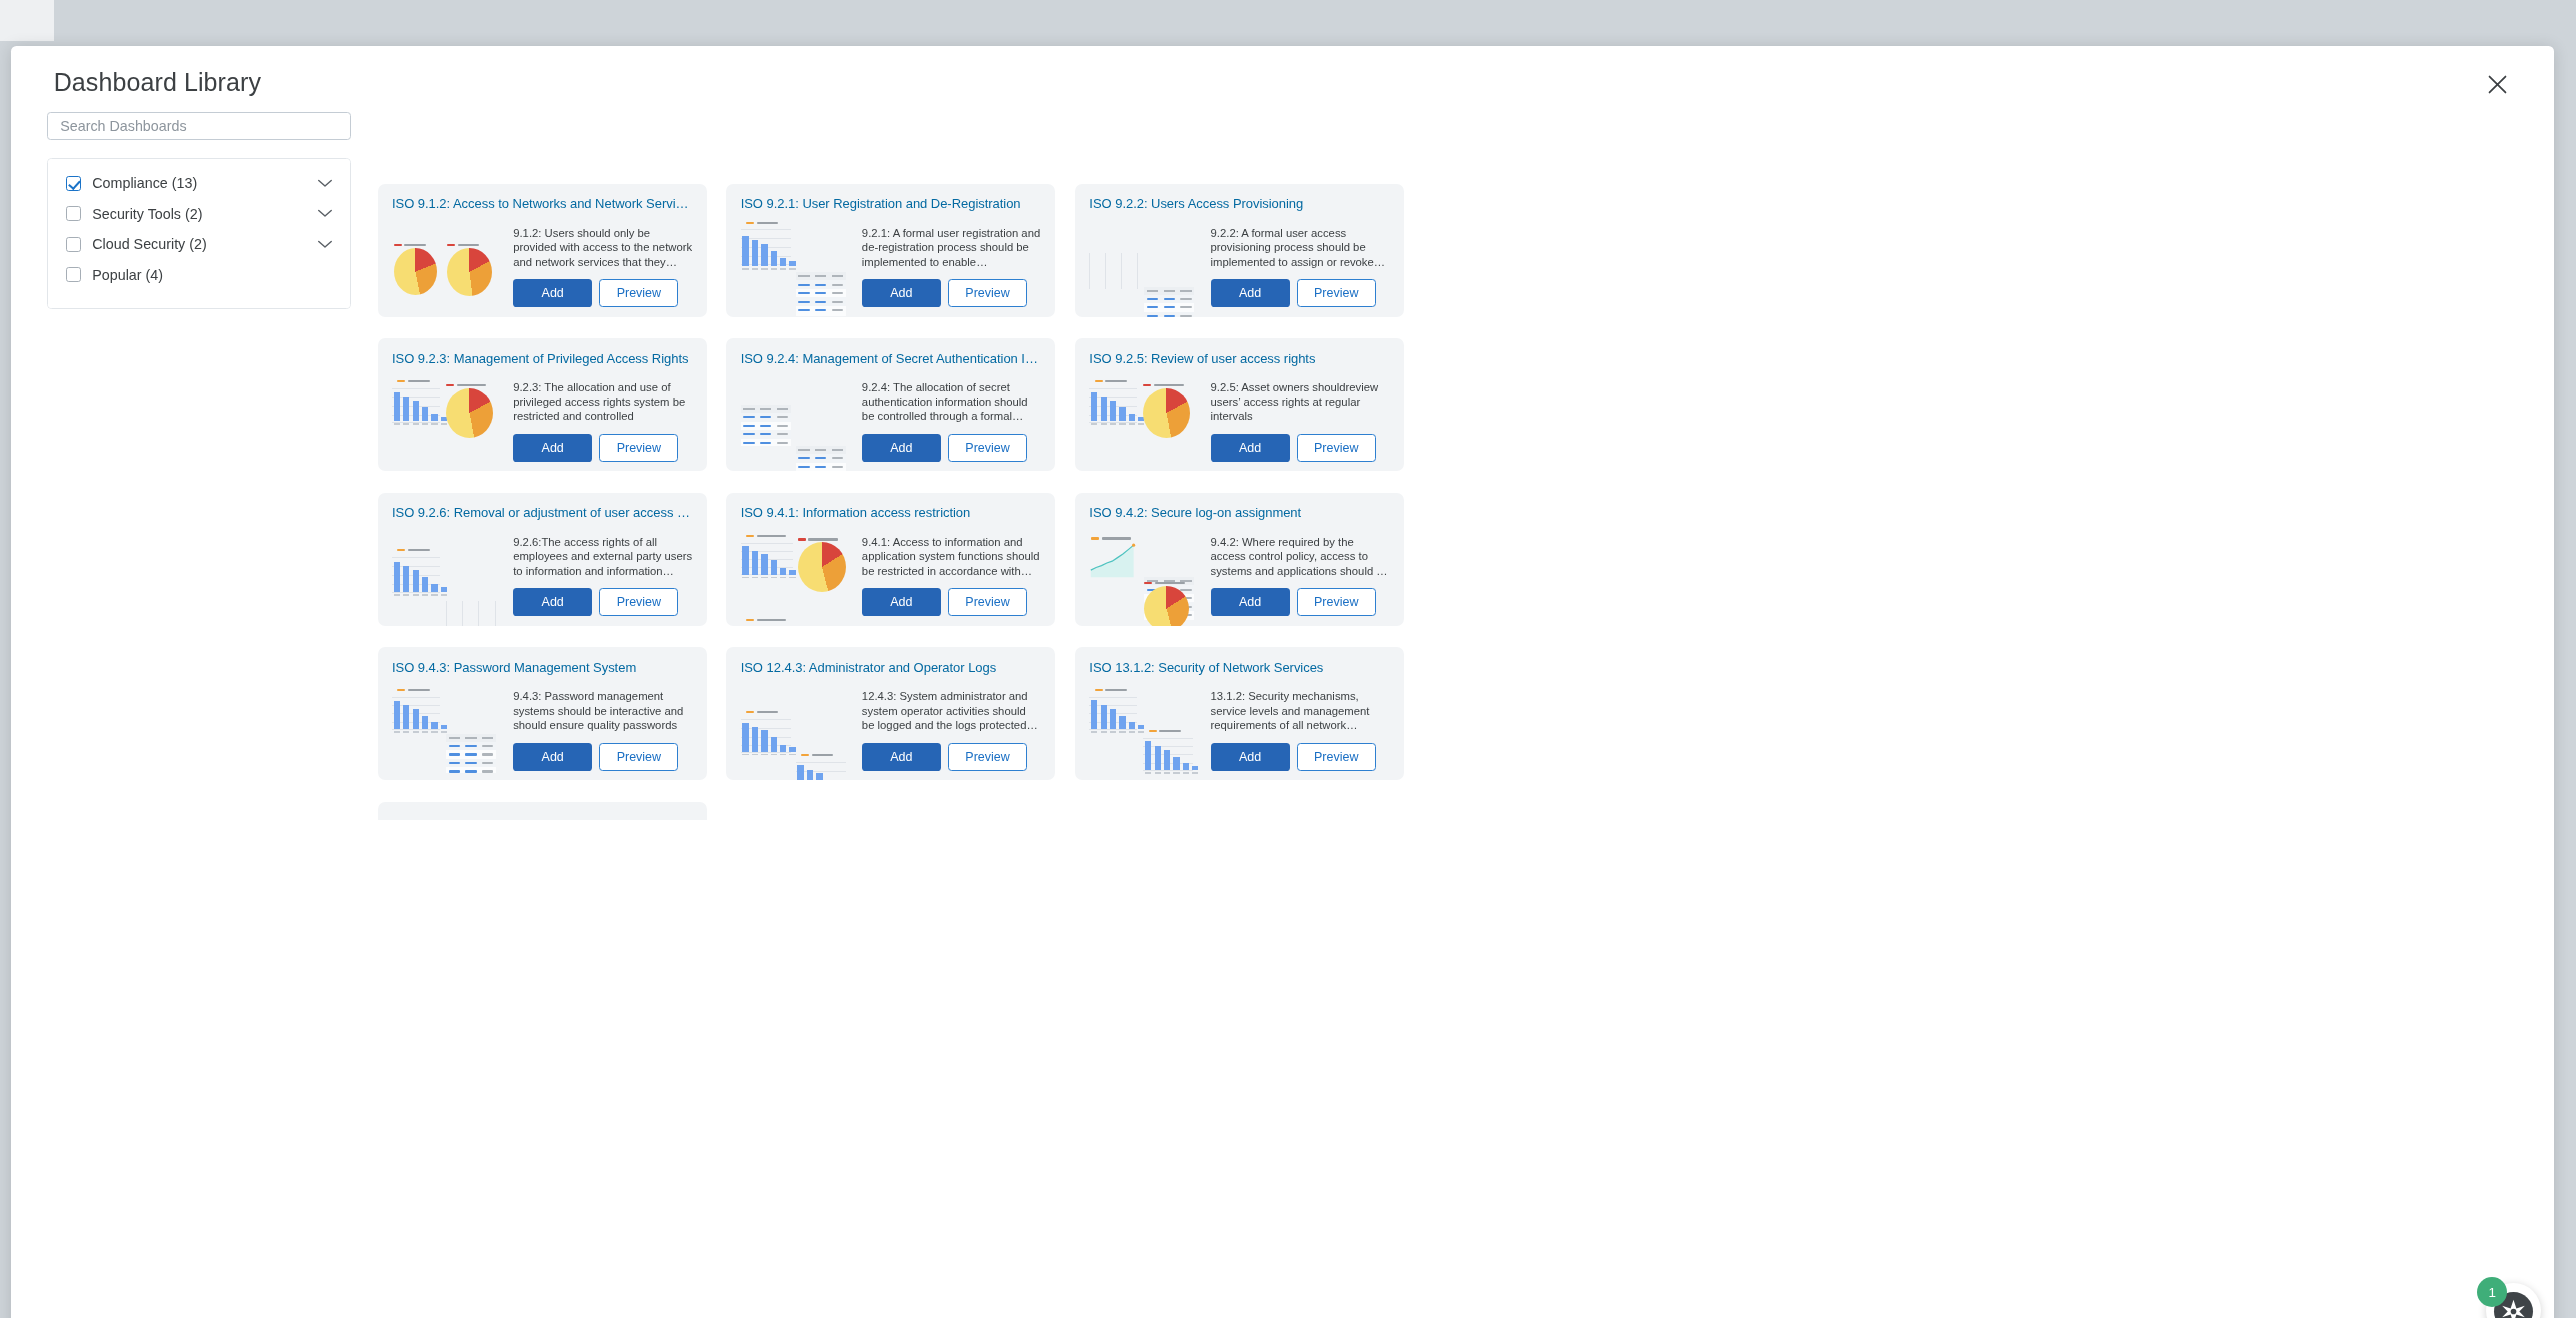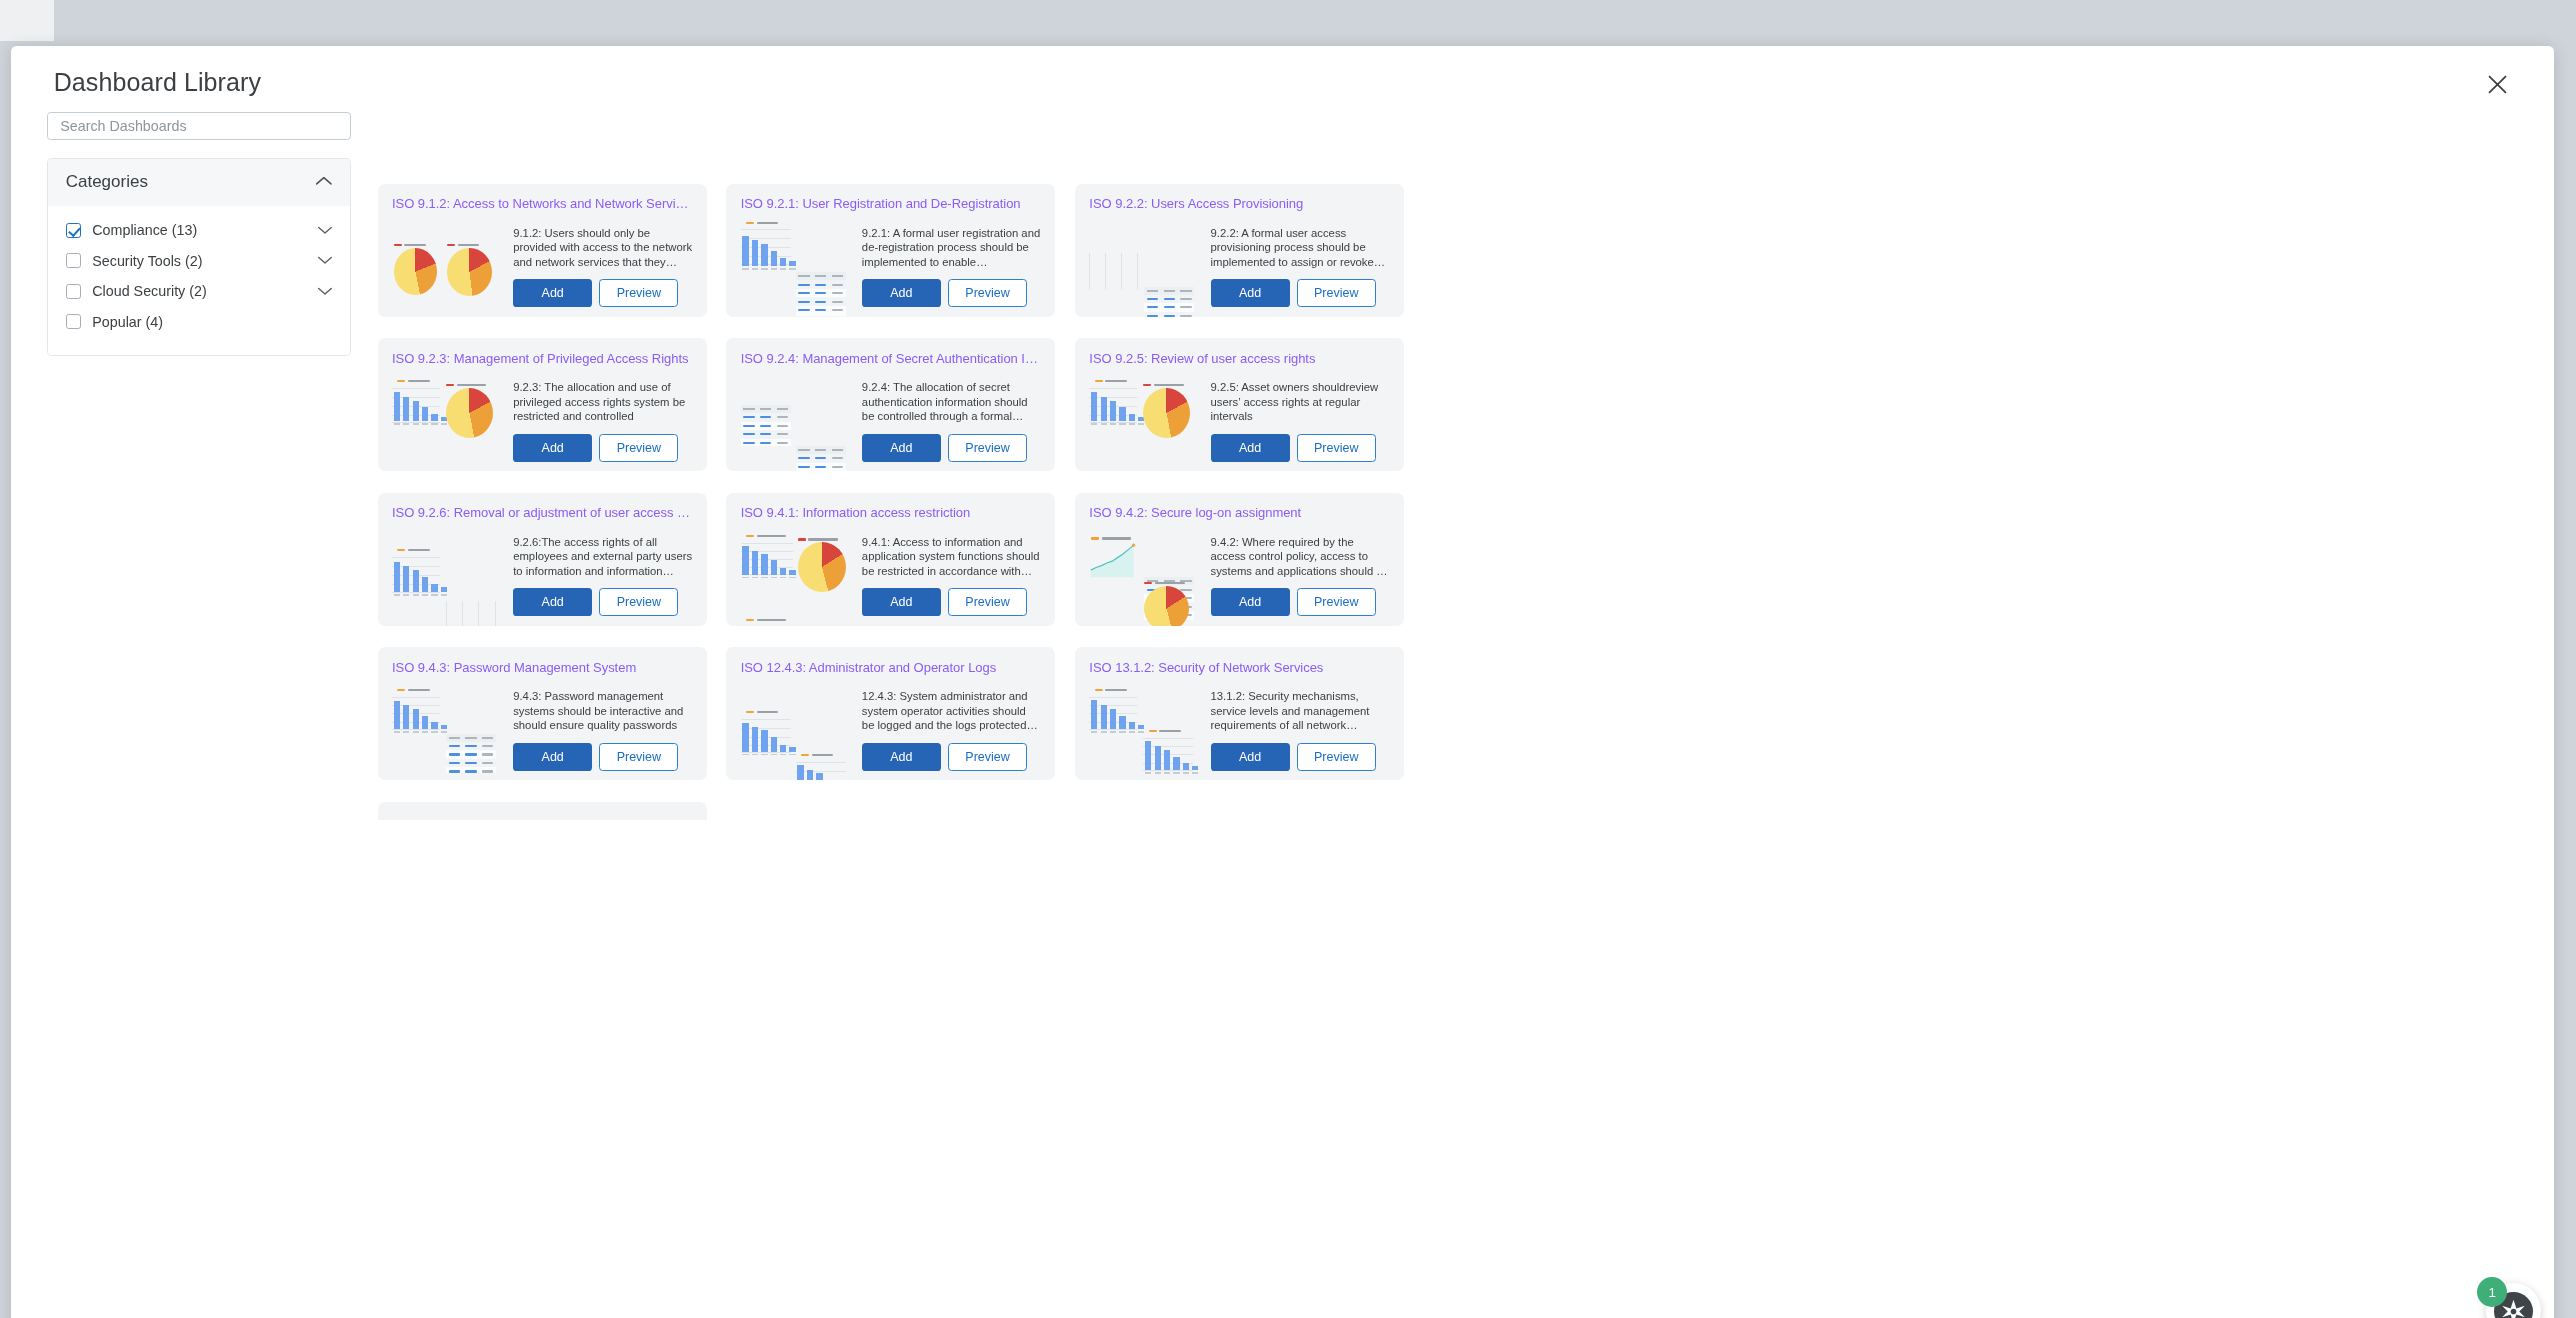--- a/index.html
+++ b/index.html
@@ -113,21 +113,21 @@
   }
   .card {
     width: 329px; height: 133px;
     background: #f2f4f6;
     border-radius: 7.2px;
     position: relative;
     padding: 12.5px 14.3px 0 14.3px;
     overflow: hidden;
   }
   .card-title {
-    font-size: 13px; color: #8b5cf6;
+    font-size: 13px; color: #0369a1;
     white-space: nowrap; overflow: hidden; text-overflow: ellipsis;
     letter-spacing: -0.04px;
   }
   .card-body { display: flex; margin-top: 14.3px; gap: 7.2px; }
   .thumb { width: 114px; height: 86px; flex: none; position: relative; }
   .card-right { flex: 1; min-width: 0; }
   .card-desc {
     font-size: 11.3px; line-height: 1.29; color: #3c4043;
     display: -webkit-box; -webkit-line-clamp: 3; -webkit-box-orient: vertical;
     overflow: hidden;
@@ -225,28 +225,20 @@
       </svg>
     </div>
   </div>
 
   <div class="modal-body">
 
     <div class="sidebar">
       <input class="search-box" placeholder="Search Dashboards" style="">
 
       <div class="facet-panel">
-        <div class="facet-head">
-          <span class="facet-head-label">Categories</span>
-          <span class="chev">
-            <svg width="19.7" height="12.5" viewBox="0 0 22 14">
-                <path d="M3 10 L11 3 L19 10" stroke="#4a5056" stroke-width="1.7" fill="none" stroke-linecap="round" stroke-linejoin="round"></path>
-              </svg>
-          </span>
-        </div>
         <div class="facet-list">
 
           <div class="facet-row">
             <span class="cbox checked"></span>
             <span class="facet-label">Compliance (13)</span>
             <span class="chev">
               <svg width="18" height="11.6" viewBox="0 0 20 13">
                   <path d="M3 4 L10 10 L17 4" stroke="#5a6066" stroke-width="1.6" fill="none" stroke-linecap="round" stroke-linejoin="round"></path>
                 </svg>
             </span>

